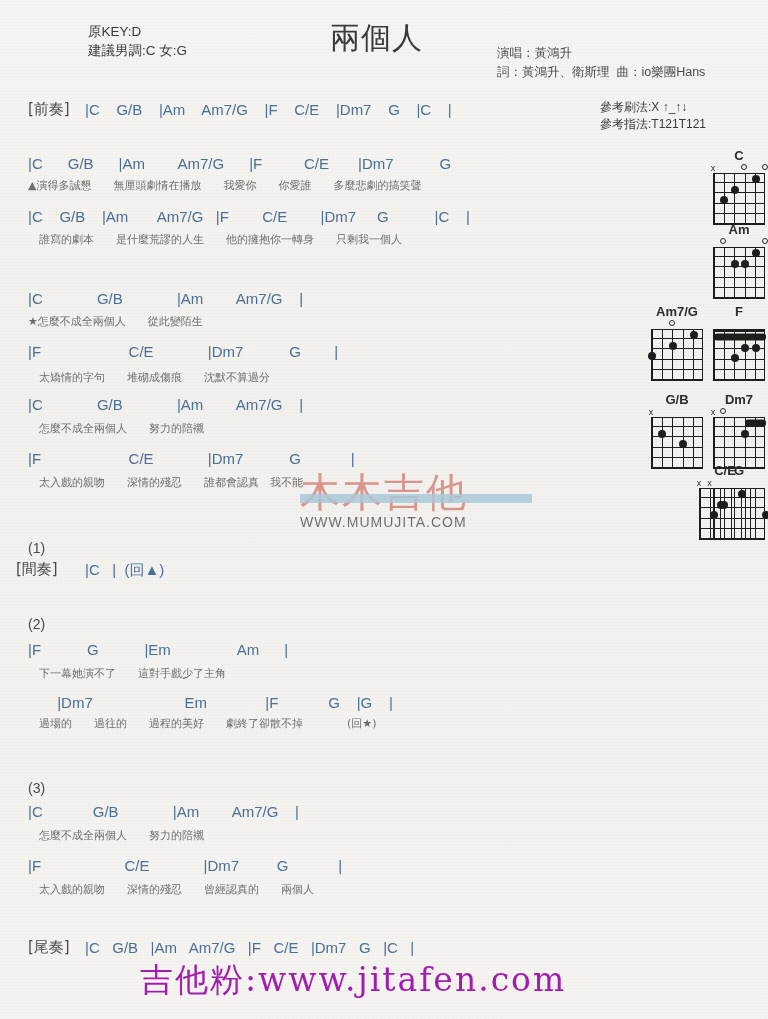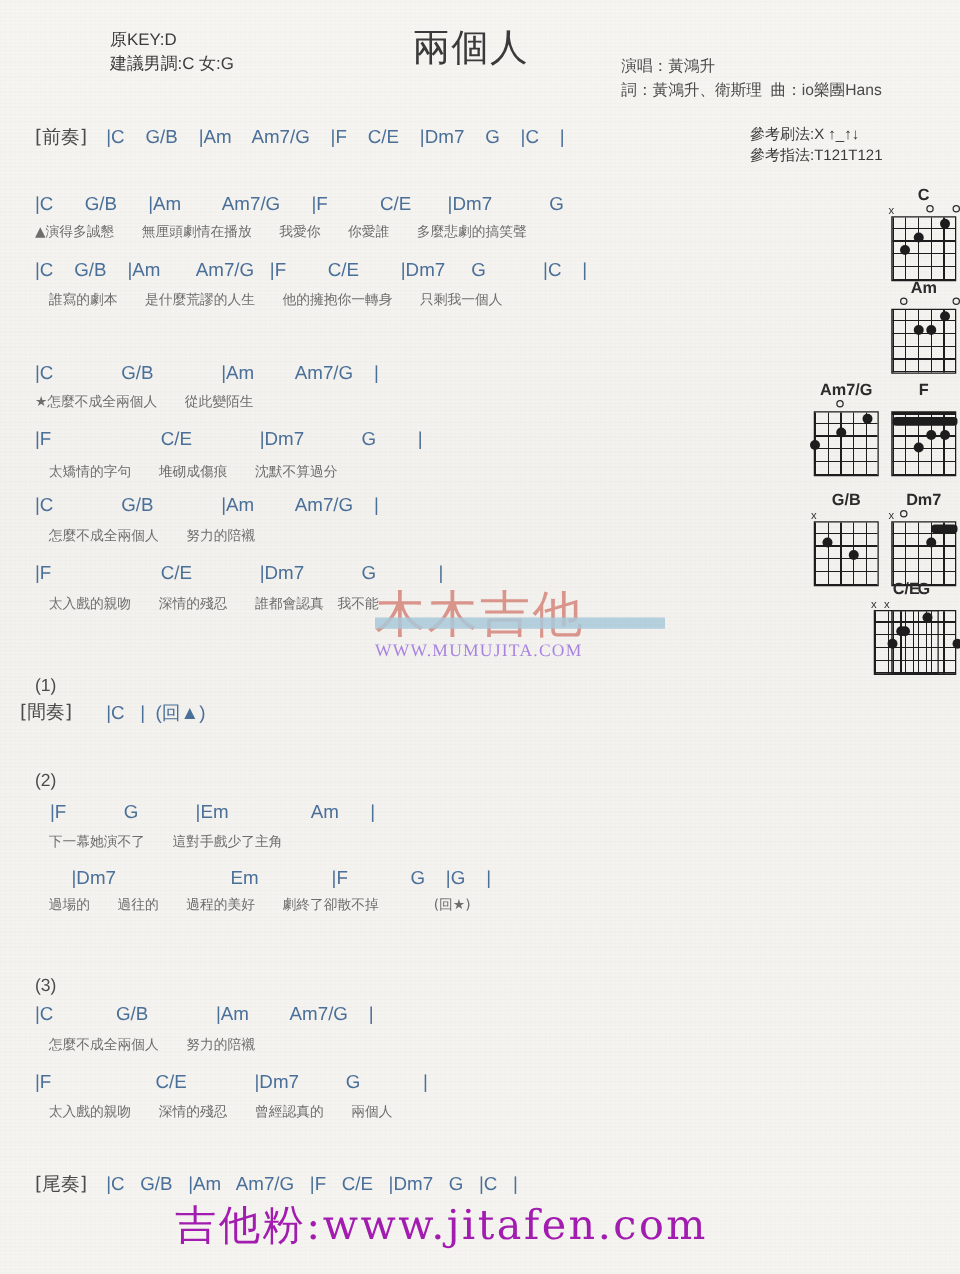--- a/index.html
+++ b/index.html
@@ -155,23 +155,23 @@
   .wm-mumu .wm-cn {
     font-size: 40px;
     color: #c74a3c;
     font-family: "DejaVu Sans", sans-serif;
     letter-spacing: 2px;
     white-space: pre;
     line-height: 44px;
   }
   .wm-mumu .wm-url {
     font-size: 14px;
-    color: #6d28d9;
+    color: #000000;
     letter-spacing: 1px;
-    font-family: Liberation Serif, serif;
+    font-family: Liberation Sans, sans-serif;
   }
   .wm-mumu .wm-band {
     position: absolute;
     left: 0; top: 24px;
     width: 232px; height: 9px;
     background: #6fa8c9;
     opacity: .85;
   }
   .wm-bottom {
     left: 140px; top: 958px;
@@ -220,21 +220,21 @@
   <div class="abs cline" style="left:28px; top:396px;">|C             G/B             |Am        Am7/G    |</div>
   <div class="abs lline" style="left:28px; top:421px;">　怎麼不成全兩個人　　努力的陪襯</div>
   <div class="abs cline" style="left:28px; top:450px;">|F                     C/E             |Dm7           G            |</div>
   <div class="abs lline" style="left:28px; top:475px;">　太入戲的親吻　　深情的殘忍　　誰都會認真　我不能</div>
 
   <div class="abs numlabel" style="left:28px; top:540px;">(1)</div>
   <div class="abs sect" style="left:16px; top:560px;">[間奏]</div>
   <div class="abs cline" style="left:85px; top:561px;">|C   |  (回▲)</div>
 
   <div class="abs numlabel" style="left:28px; top:616px;">(2)</div>
-  <div class="abs cline" style="left:40px; top:641px;">|F           G           |Em                Am      |</div>
+  <div class="abs cline" style="left:28px; top:641px;">|F           G           |Em                Am      |</div>
   <div class="abs lline" style="left:28px; top:666px;">　下一幕她演不了　　這對手戲少了主角</div>
   <div class="abs cline" style="left:28px; top:694px;">       |Dm7                      Em              |F            G    |G    |</div>
   <div class="abs lline" style="left:28px; top:716px;">　過場的　　過往的　　過程的美好　　劇終了卻散不掉　　　　(回★)</div>
 
   <div class="abs numlabel" style="left:28px; top:780px;">(3)</div>
   <div class="abs cline" style="left:28px; top:803px;">|C            G/B             |Am        Am7/G    |</div>
   <div class="abs lline" style="left:28px; top:828px;">　怎麼不成全兩個人　　努力的陪襯</div>
   <div class="abs cline" style="left:28px; top:857px;">|F                    C/E             |Dm7         G            |</div>
   <div class="abs lline" style="left:28px; top:882px;">　太入戲的親吻　　深情的殘忍　　曾經認真的　　兩個人</div>
 

